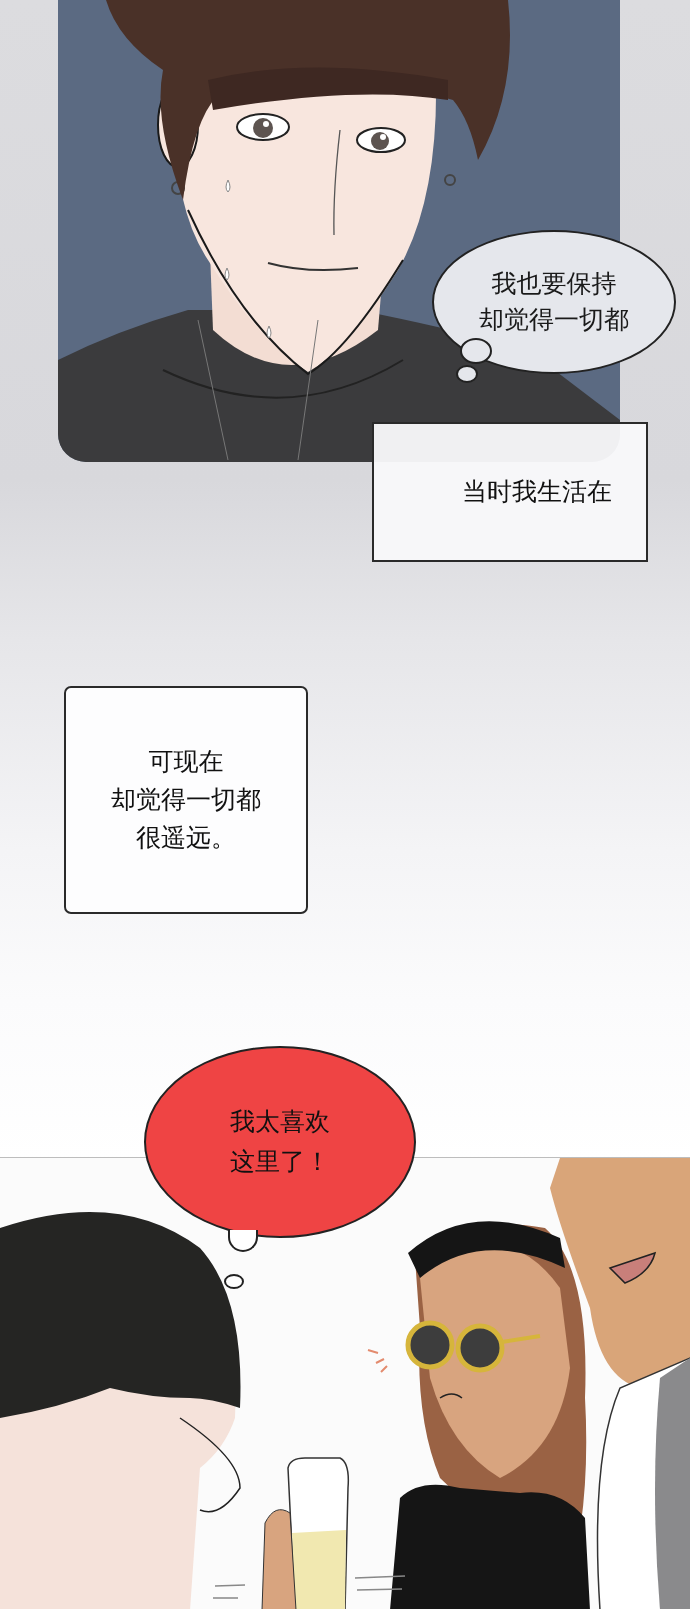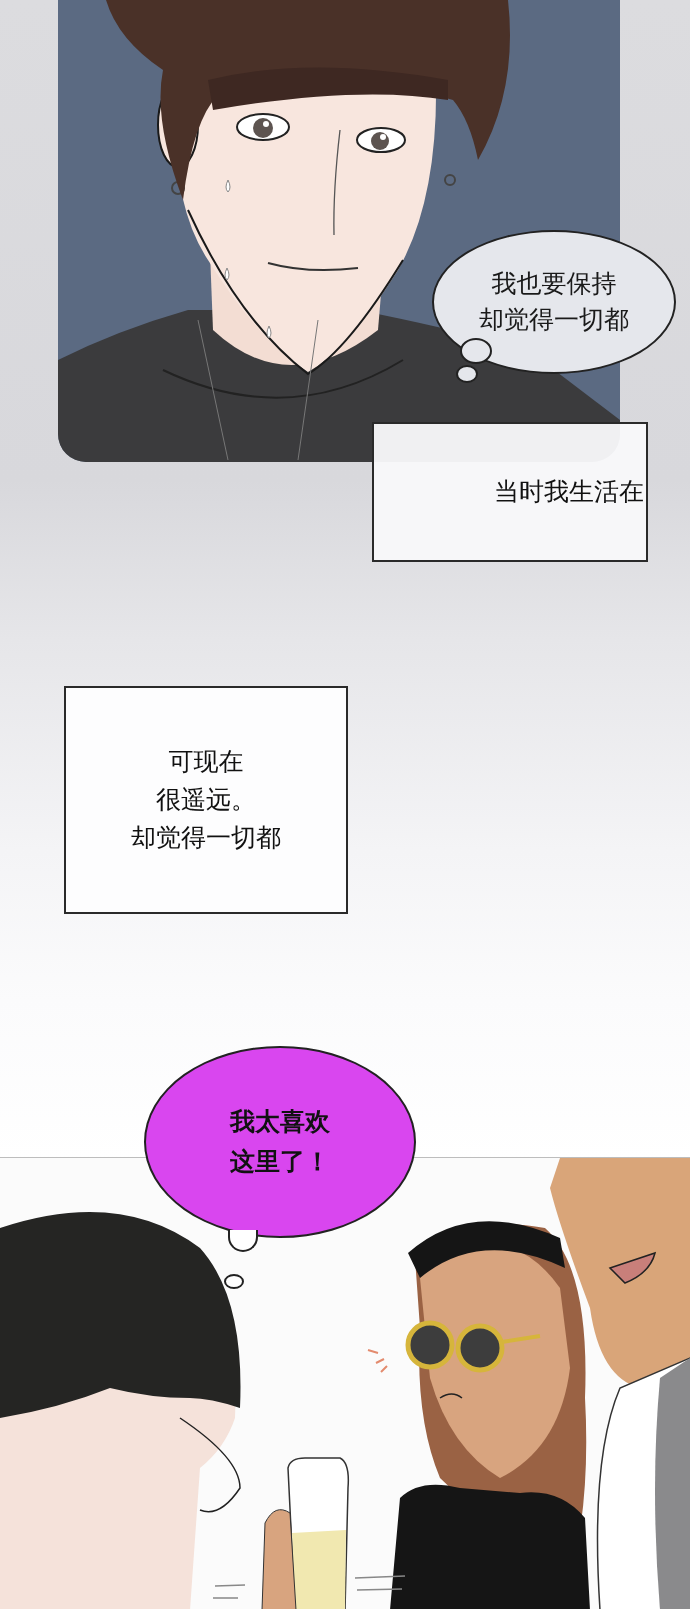--- a/index.html
+++ b/index.html
@@ -26,32 +26,32 @@
   }
   .tb1-dot1 { left: 460px; top: 338px; width: 28px; height: 22px; background: #e5e7ec; border: 2px solid #222; border-radius: 50%; }
   .tb1-dot3 { left: 456px; top: 365px; width: 18px; height: 14px; background: #e5e7ec; border: 2px solid #222; border-radius: 50%; }
 
   .caption {
     background: rgba(248,248,250,0.96); border: 2px solid #2a2a2a; box-sizing: border-box;
     font-size: 25px; line-height: 38px; color: #111; text-align: center;
     display: flex; align-items: center; justify-content: center;
   }
   .caption-1 { left: 372px; top: 422px; width: 276px; height: 140px; }
-  .caption-1 .txt { text-align: right; padding-right: 2px; width: 100%; box-sizing: border-box; }
-  .caption-2 { left: 64px; top: 686px; width: 284px; height: 228px; background: #fdfdfe; }
+  .caption-1 .txt { text-align: right; padding-right: 34px; width: 100%; box-sizing: border-box; }
+  .caption-2 { left: 64px; top: 686px; width: 244px; height: 228px; background: #fdfdfe; border-radius: 7px; }
 
   
   .panel2 { left: 0; top: 1157px; width: 690px; height: 452px; background: #fbfbfb; border-top: 1px solid #bdbdbd; overflow: hidden; }
   .panel2 svg { position: absolute; left: 0; top: 0; }
 
   .speech-bubble-2 {
     left: 144px; top: 1046px; width: 272px; height: 192px;
-    background: #d946ef; border: 2px solid #222; border-radius: 50%; box-sizing: border-box;
+    background: #ef4444; border: 2px solid #222; border-radius: 50%; box-sizing: border-box;
     display: flex; align-items: center; justify-content: center;
-    text-align: center; font-size: 25px; line-height: 40px; color: #111; font-weight: bold;
+    text-align: center; font-size: 25px; line-height: 40px; color: #111;
   }
   .sb2-tail { left: 228px; top: 1230px; width: 30px; height: 22px; background: #fff; border: 2px solid #222; border-top: none; border-radius: 0 0 16px 16px; box-sizing: border-box; }
   .sb2-dot { left: 224px; top: 1274px; width: 16px; height: 11px; background: #fff; border: 2px solid #222; border-radius: 50%; }
 </style>
 </head>
 <body>
 
 <div class="abs panel1">
   <svg width="562" height="462" viewBox="0 0 562 462">
 
@@ -102,22 +102,22 @@
 
 <div class="abs caption caption-1">
   <div class="txt">
     <div>当时我生活在</div>
   </div>
 </div>
 
 <div class="abs caption caption-2">
   <div>
     <div>可现在</div>
+    <div>却觉得一切都</div>
     <div>很遥远。</div>
-    <div>却觉得一切都</div>
   </div>
 </div>
 
 <div class="abs panel2">
   <svg width="690" height="452" viewBox="0 0 690 452">
 
     <path d="M560 0 L690 0 L690 452 L600 452 Q590 300 640 230 Q600 220 590 150 Q560 70 550 30 Z" fill="#d9a579"></path>
     <path d="M610 110 Q640 100 655 95 Q650 115 625 125 Z" fill="#c97f7a" stroke="#222" stroke-width="1.5"></path>
     <path d="M620 230 Q590 300 600 452 L690 452 L690 200 Z" fill="#ffffff" stroke="#333" stroke-width="1.5"></path>
     <path d="M660 220 L690 200 L690 452 L660 452 Q650 330 660 220 Z" fill="#8a8a8c"></path>

